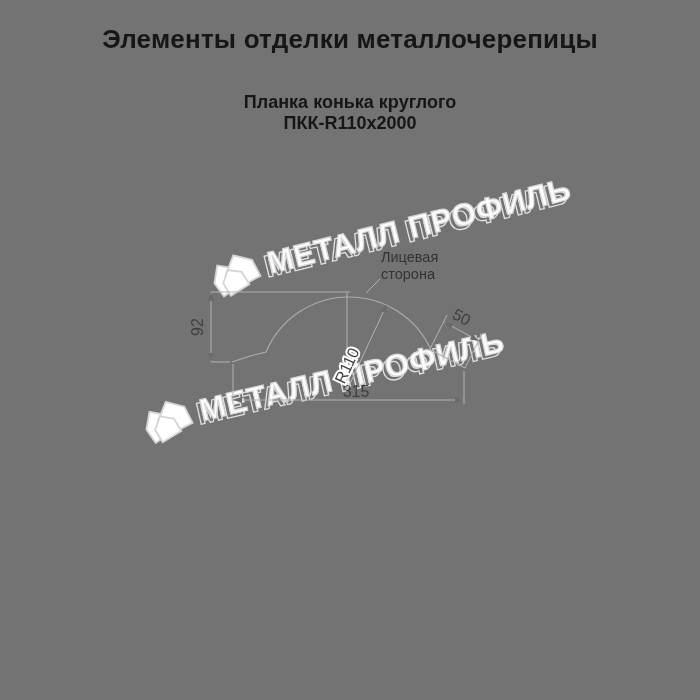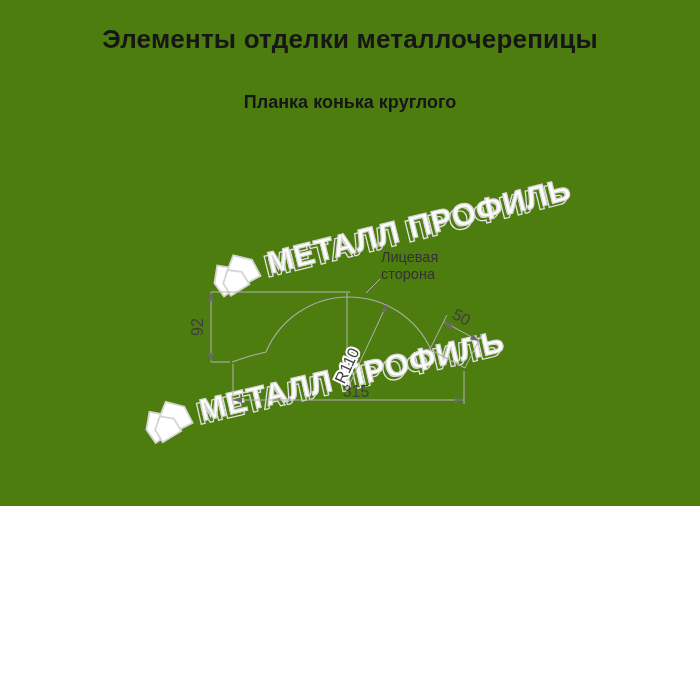--- a/index.html
+++ b/index.html
@@ -1,17 +1,17 @@
 <!DOCTYPE html>
 <html><head>
 <meta charset="utf-8">
 <style>
   html,body{margin:0;padding:0;background:#fff;}
   .canvas{
-    position:relative;width:700px;height:506px;background:#4d7c0f;
+    position:relative;width:700px;height:700px;background:#737373;
     font-family:"Liberation Sans",sans-serif;overflow:hidden;
   }
   .title{
     position:absolute;top:24px;left:0;width:700px;text-align:center;
     font-size:26px;font-weight:bold;color:#161616;letter-spacing:.2px;
   }
   .subtitle{
     position:absolute;top:92px;left:0;width:700px;text-align:center;
     font-size:18px;font-weight:bold;color:#161616;line-height:21px;
   }
@@ -37,20 +37,21 @@
 </style>
 </head>
 <body>
 
 <div class="canvas">
 
   <div class="title">Элементы отделки металлочерепицы</div>
 
   <div class="subtitle">
     <div>Планка конька круглого</div>
+    <div>ПКК-R110x2000</div>
   </div>
 
   <div class="wm" style="left:204px;top:252px;transform:rotate(-14deg);">
     <div class="wm-inner">
       <svg width="58" height="56" viewBox="0 0 64 58">
         <g fill="#ffffff" stroke="#d5d5d5" stroke-width="2">
           <path d="M10 30 L24 16 L38 30 L38 48 L10 48 Z" transform="rotate(-22 24 32)"></path>
           <path d="M26 24 L42 10 L58 24 L58 44 L26 44 Z" transform="rotate(-14 42 27)"></path>
           <path d="M20 34 L32 24 L44 34 L44 50 L20 50 Z" transform="rotate(-18 32 37)"></path>
         </g>

